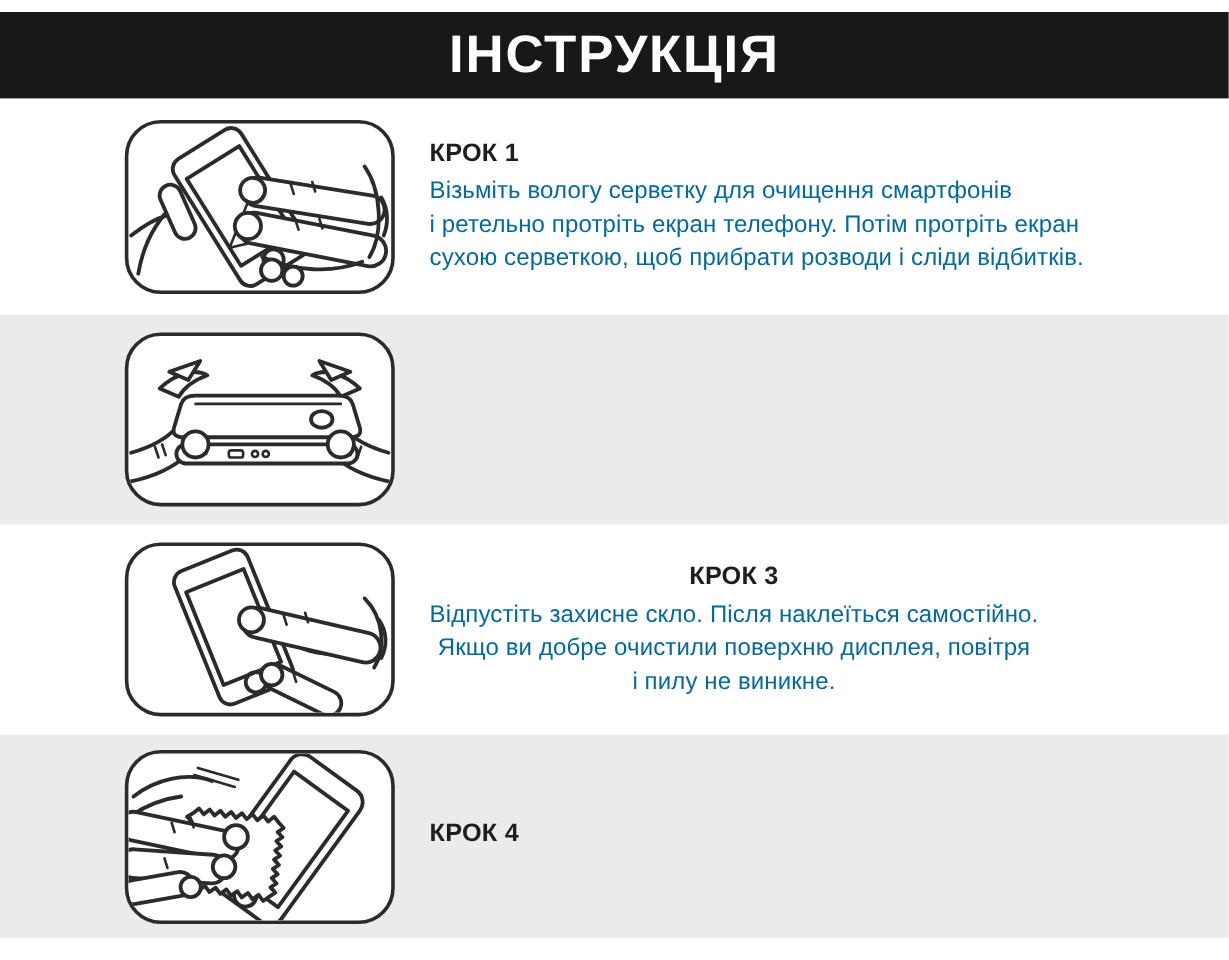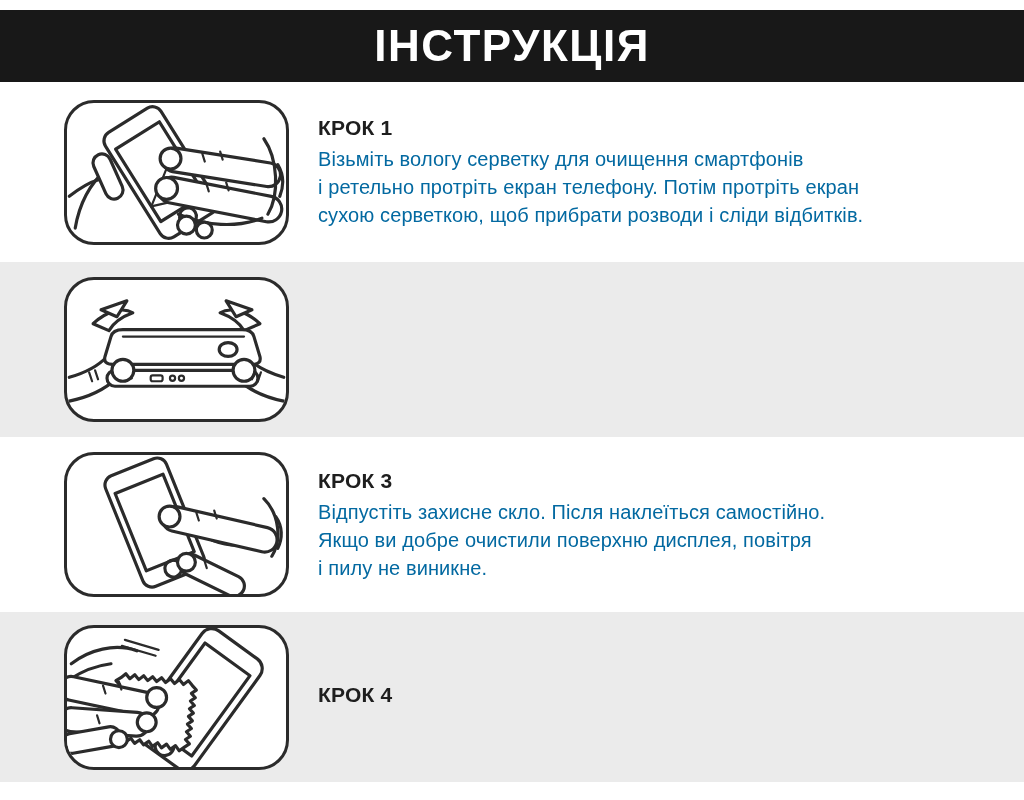--- a/index.html
+++ b/index.html
@@ -12,26 +12,26 @@
   .page{width:1024px;height:800px;position:relative;background:#fff;}
   .top-strip{height:10px;background:#fff;}
   .title-bar{
     height:72px;background:#181818;color:#ffffff;
     display:flex;align-items:center;justify-content:center;
   }
   .title-bar h1{
     margin:12px;font-size:44px;font-weight:700;letter-spacing:1.5px;line-height:1;
   }
   .step{
-    display:flex;align-items:center;
+    display:flex;align-items:center;padding-left:40px;
   }
   .step.gray{background:#ebebeb;}
   .r1{height:180px;}
   .r2{height:175px;}
-  .r3{height:175px;}
+  .r3{height:175px;text-align:center;}
   .r4{height:170px;}
   .illus-box{
     flex:0 0 auto;
     width:219px;height:139px;
     margin-left:64px;
     background:#ffffff;
     border:3.5px solid #2b2b2b;
     border-radius:30px;
     overflow:hidden;
     display:flex;align-items:center;justify-content:center;

